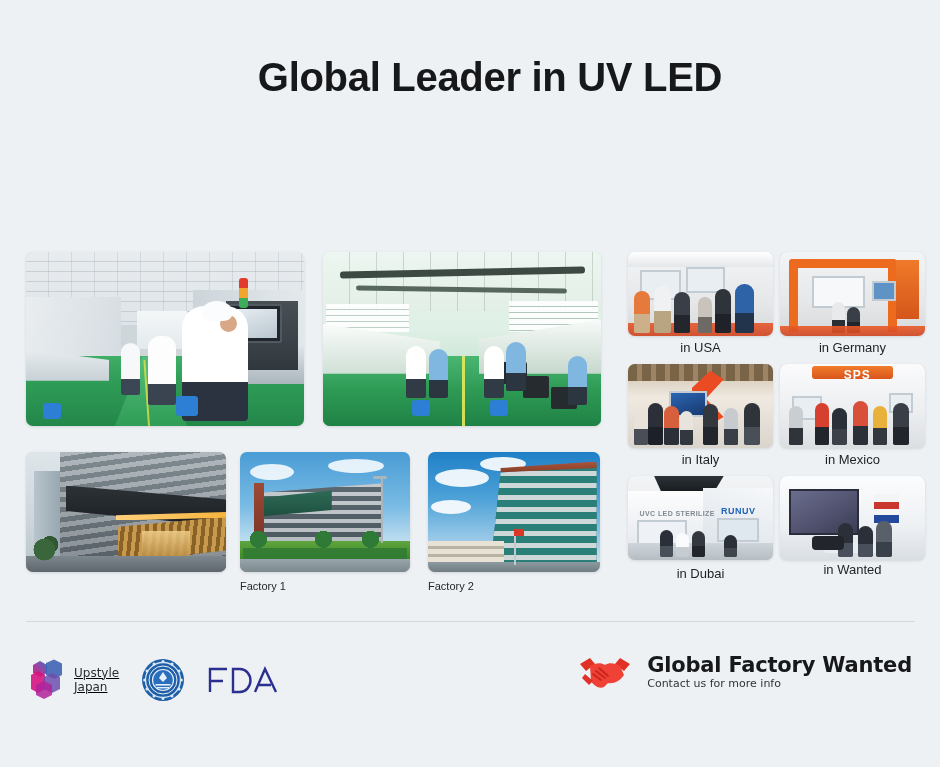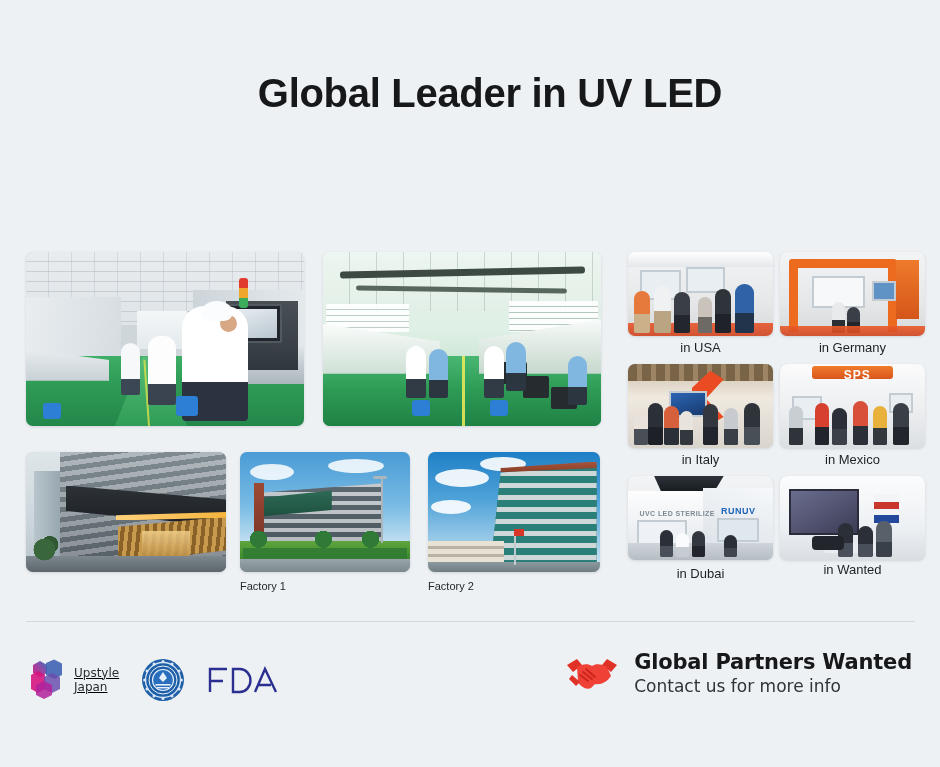--- a/index.html
+++ b/index.html
@@ -27,21 +27,21 @@
     top: 56px;
     width: 940px;
     text-align: center;
   }
   .title {
     font-size: 40px;
     font-weight: 700;
     color: #16181a;
     letter-spacing: -0.3px;
     line-height: 1.05;
-    margin: 16px;
+    margin: 0;
     padding-left: 40px;
   }
   .subtitle {
     margin: 14px 0 0 0;
     font-size: 30px;
     color: #4c5356;
     line-height: 1.34;
     font-weight: 400;
   }
   .accent { color: #e2661c; }
@@ -482,21 +482,21 @@
     position: absolute; right: 28px; top: 650px;
     display: flex; align-items: center; gap: 14px;
   }
   .handshake { width: 56px; height: 44px; flex: none; }
   .partners-text { line-height: 1.18; }
   .partners-title {
     font-size: 21px; font-weight: 700; color: #16181a;
     font-family: "DejaVu Sans", sans-serif; letter-spacing: -.2px;
   }
   .partners-sub {
-    font-size: 17px; color: #2f3437; font-weight: 400;
+    font-size: 11px; color: #2f3437; font-weight: 400;
     font-family: "DejaVu Sans", sans-serif; margin-top: 1px;
   }
 </style>
 </head>
 <body>
 
 <div class="page">
 
   <div class="heading">
     <h1 class="title">Global Leader in UV LED</h1>
@@ -764,18 +764,18 @@
 
   <div class="partners">
     <svg class="handshake" viewBox="0 0 56 44">
       <path d="M3 14 L13 8 L18 14 L9 21 Z" fill="#e03127"></path>
       <path d="M53 14 L43 8 L38 14 L47 21 Z" fill="#e03127"></path>
       <path d="M13 16 C18 13, 24 12, 28 15 C32 12, 38 13, 43 16 L47 25 C43 31, 37 34, 31 33 L27 37 C22 39, 17 36, 14 31 Z" fill="#ef4135"></path>
       <path d="M16 24 L24 30 M19 21 L28 28 M22 18 L31 26" stroke="#c9251c" stroke-width="1.8" stroke-linecap="round" fill="none"></path>
       <path d="M8 24 L16 31 L12 35 L5 28 Z" fill="#e03127"></path>
     </svg>
     <div class="partners-text">
-      <div class="partners-title">Global Partners Wanted</div>
+      <div class="partners-title">Global Factory Wanted</div>
       <div class="partners-sub">Contact us for more info</div>
     </div>
   </div>
 
 </div>
 
 </body></html>

